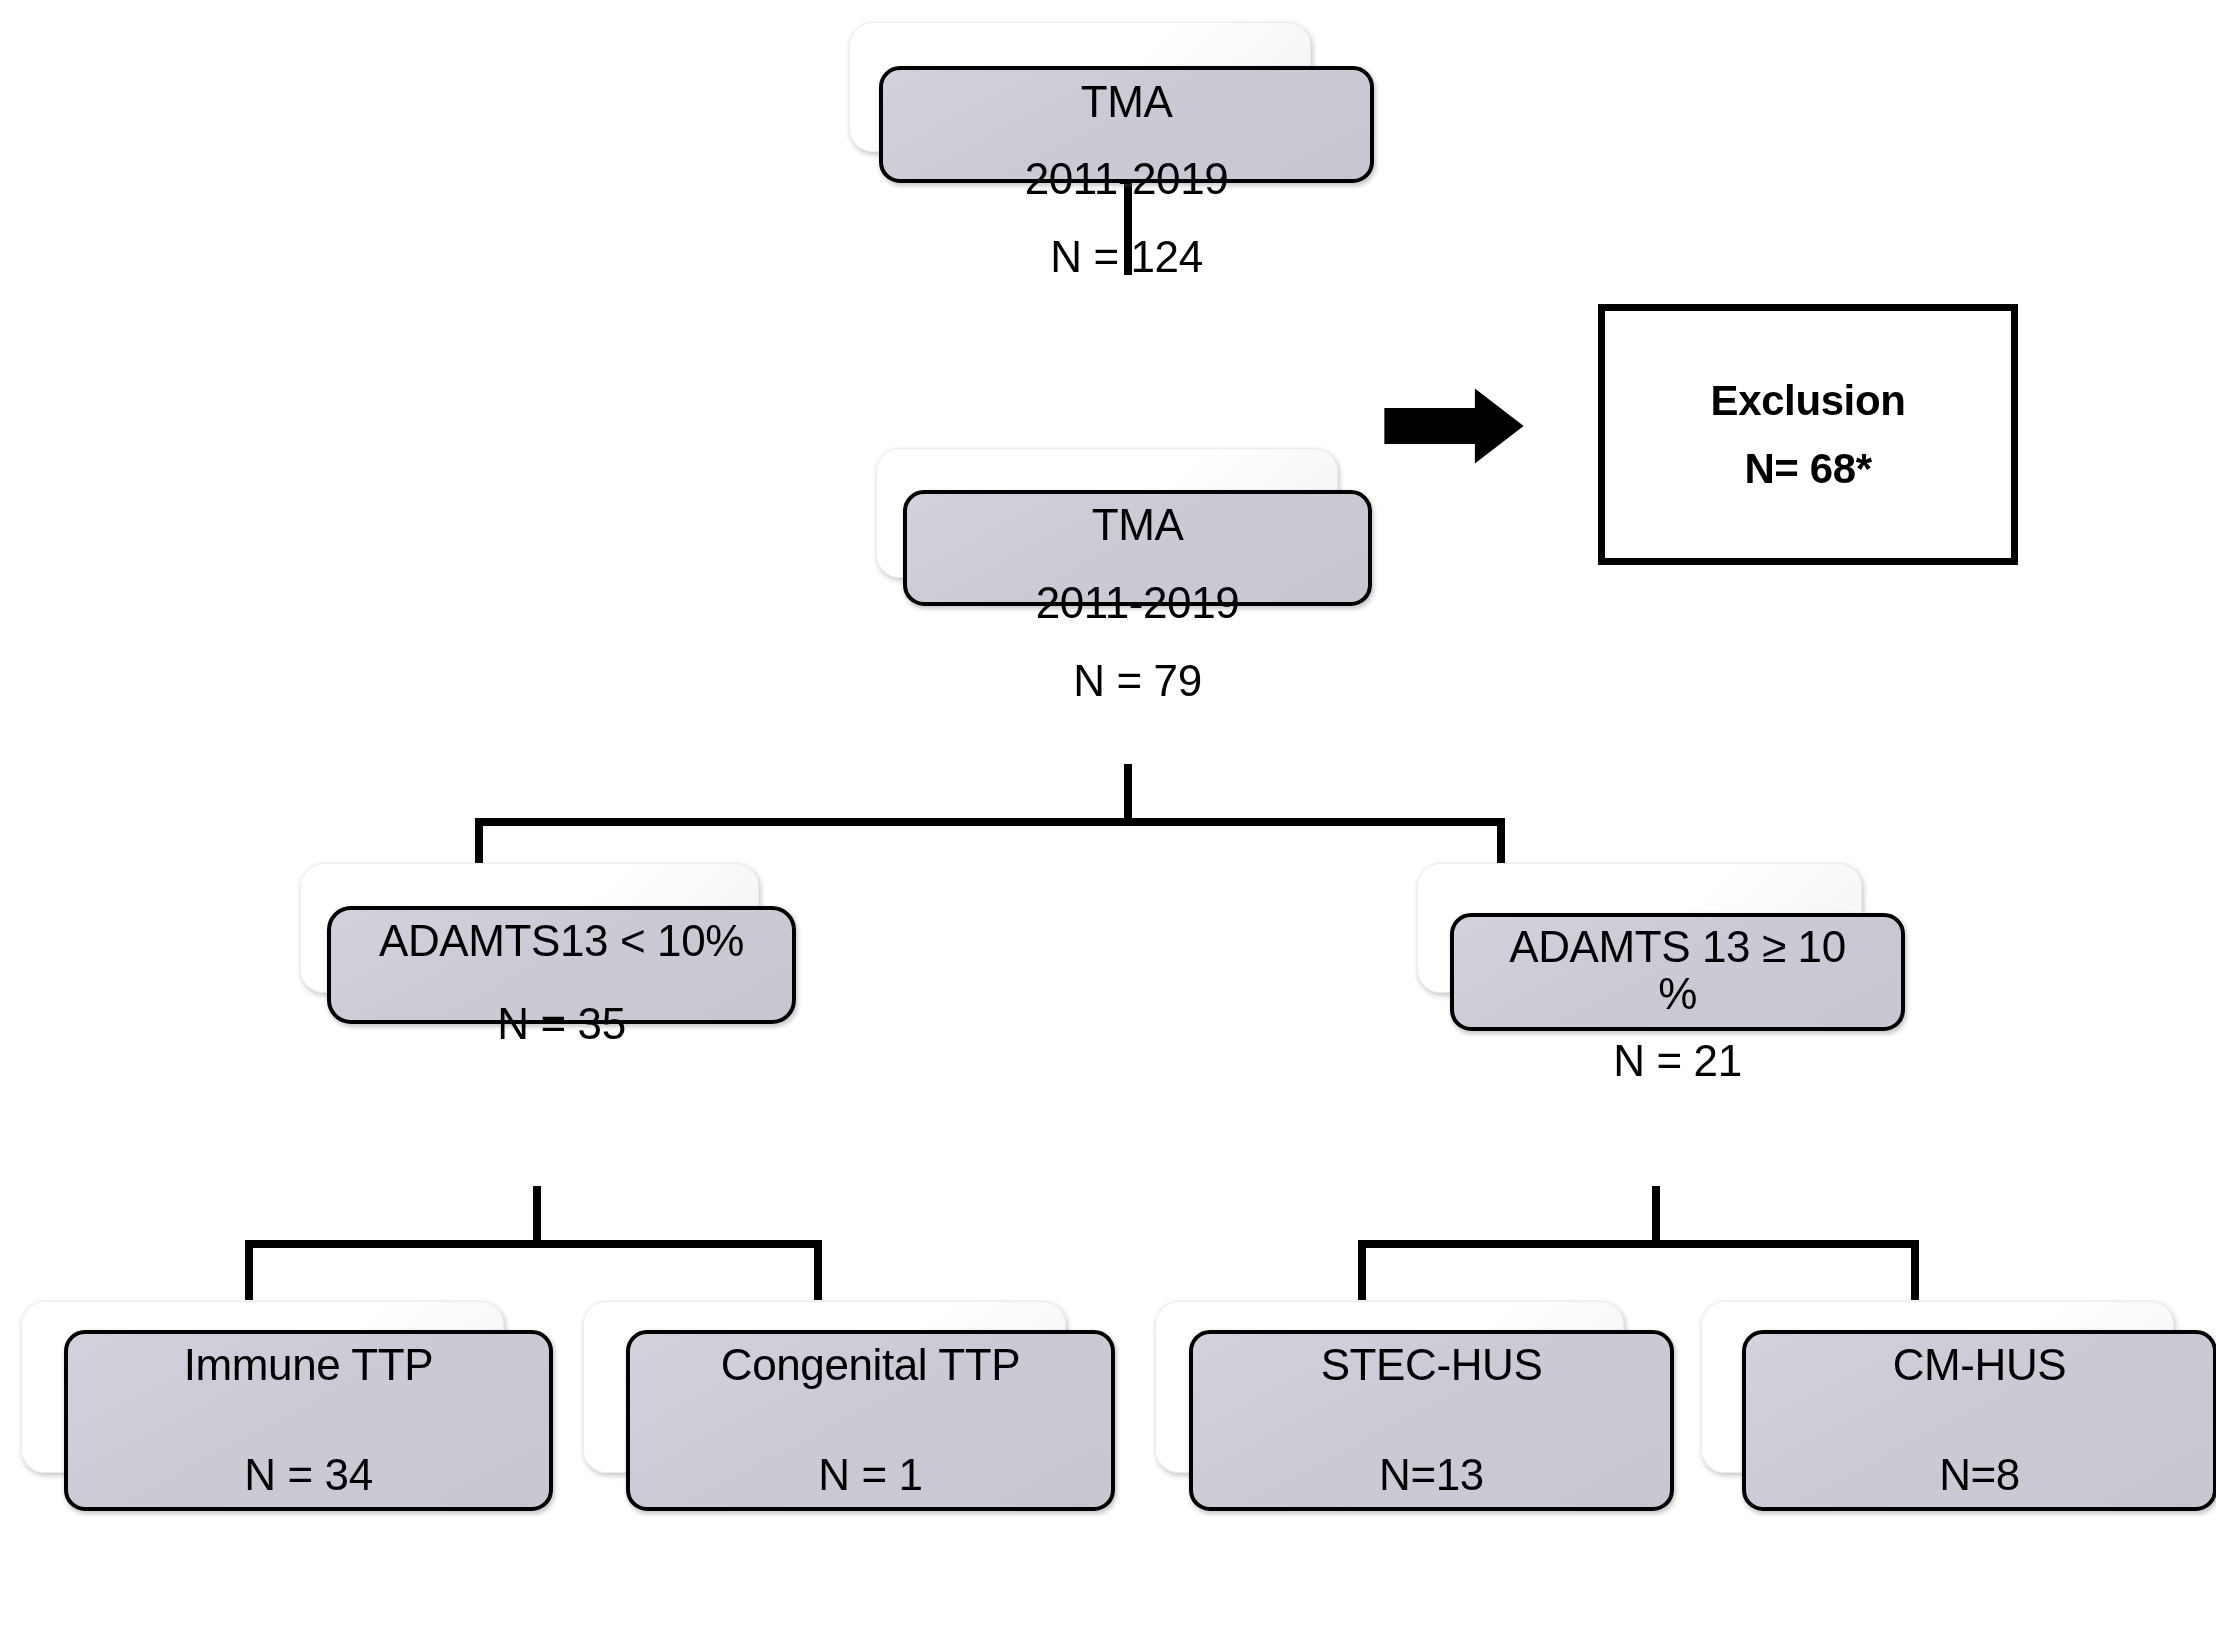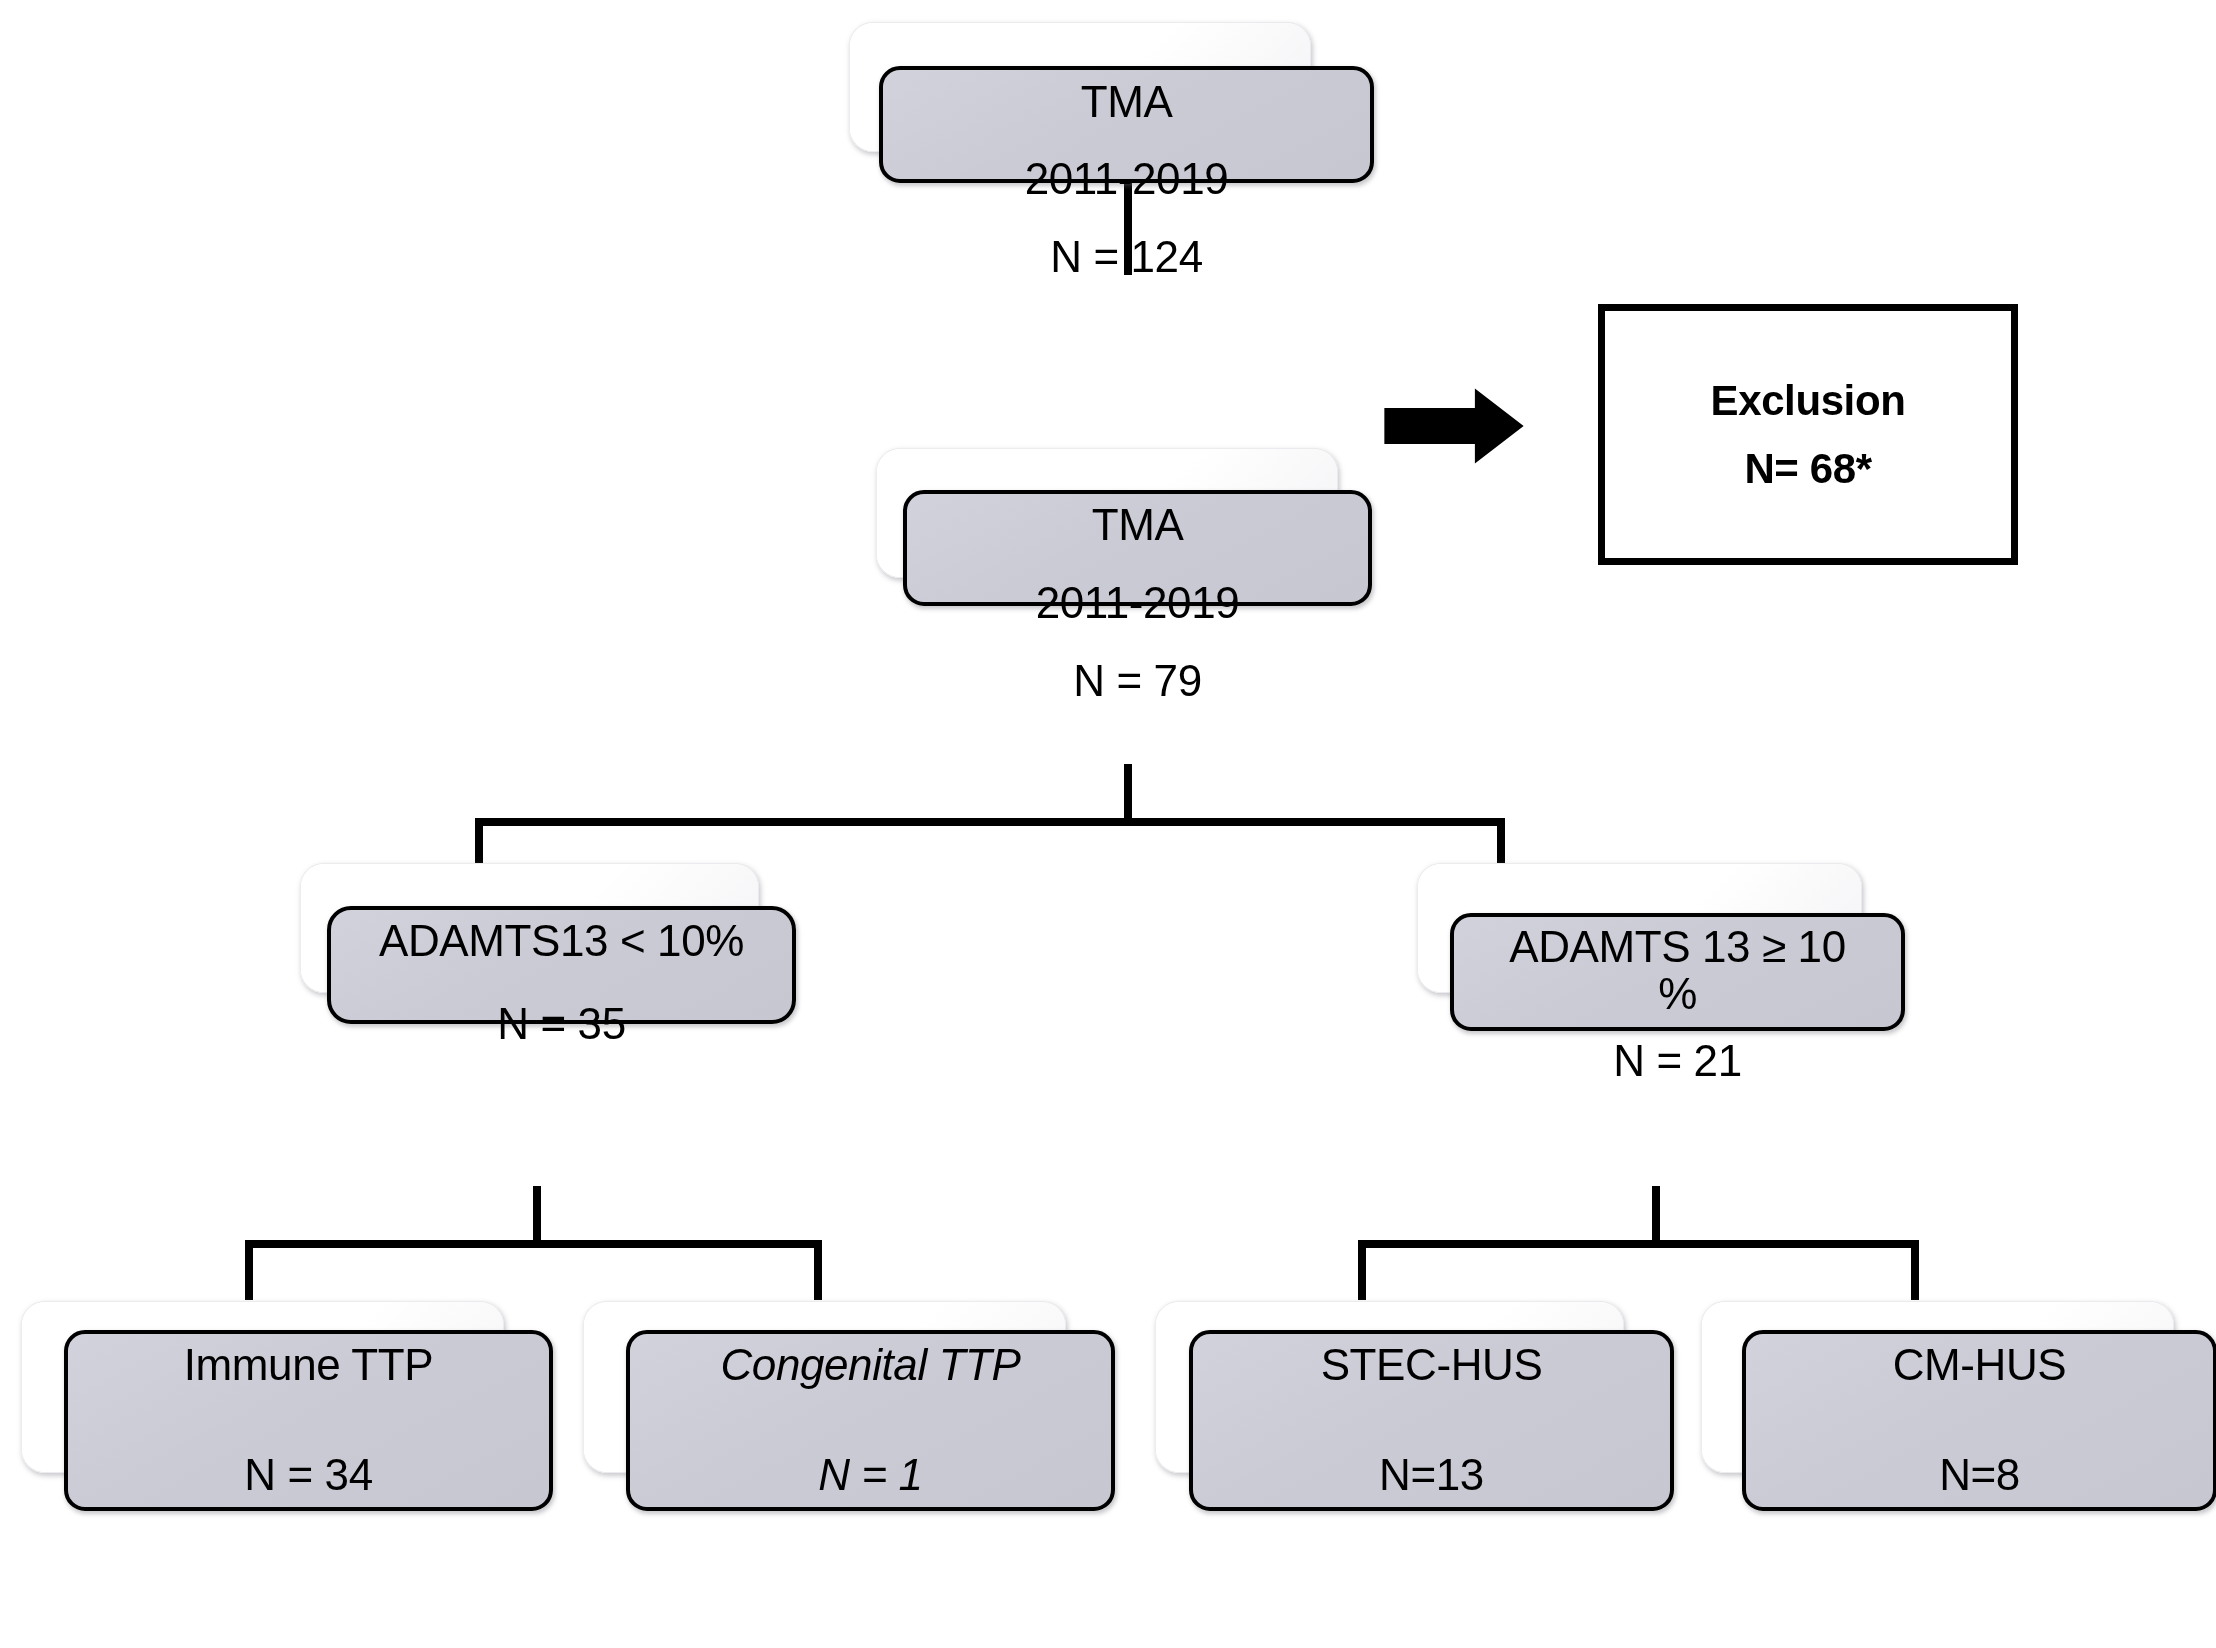--- a/index.html
+++ b/index.html
@@ -123,21 +123,21 @@
   </div>
 
   <div class="node" style="left:21px;top:1301px;width:533px;height:210px;">
     <div class="card-back" style="width:483px;height:172px;"></div>
     <div class="card-front" style="left:43px;top:29px;width:489px;height:181px;padding:8.4px 11.2px;">
       <div class="ln t-lg">Immune TTP</div>
       <div class="ln t-lg gap-lg">N = 34</div>
     </div>
   </div>
 
-  <div class="node" style="left:583px;top:1301px;width:533px;height:210px;font-style:italic;">
+  <div class="node" style="left:583px;top:1301px;width:533px;height:210px;">
     <div class="card-back" style="width:483px;height:172px;"></div>
     <div class="card-front" style="left:43px;top:29px;width:489px;height:181px;padding:8.4px 11.2px;">
       <div class="ln t-lg">Congenital TTP</div>
       <div class="ln t-lg gap-lg">N = 1</div>
     </div>
   </div>
 
   <div class="node" style="left:1155px;top:1301px;width:519px;height:210px;">
     <div class="card-back" style="width:469px;height:172px;"></div>
     <div class="card-front" style="left:34px;top:29px;width:485px;height:181px;padding:8.4px 11.2px;">

